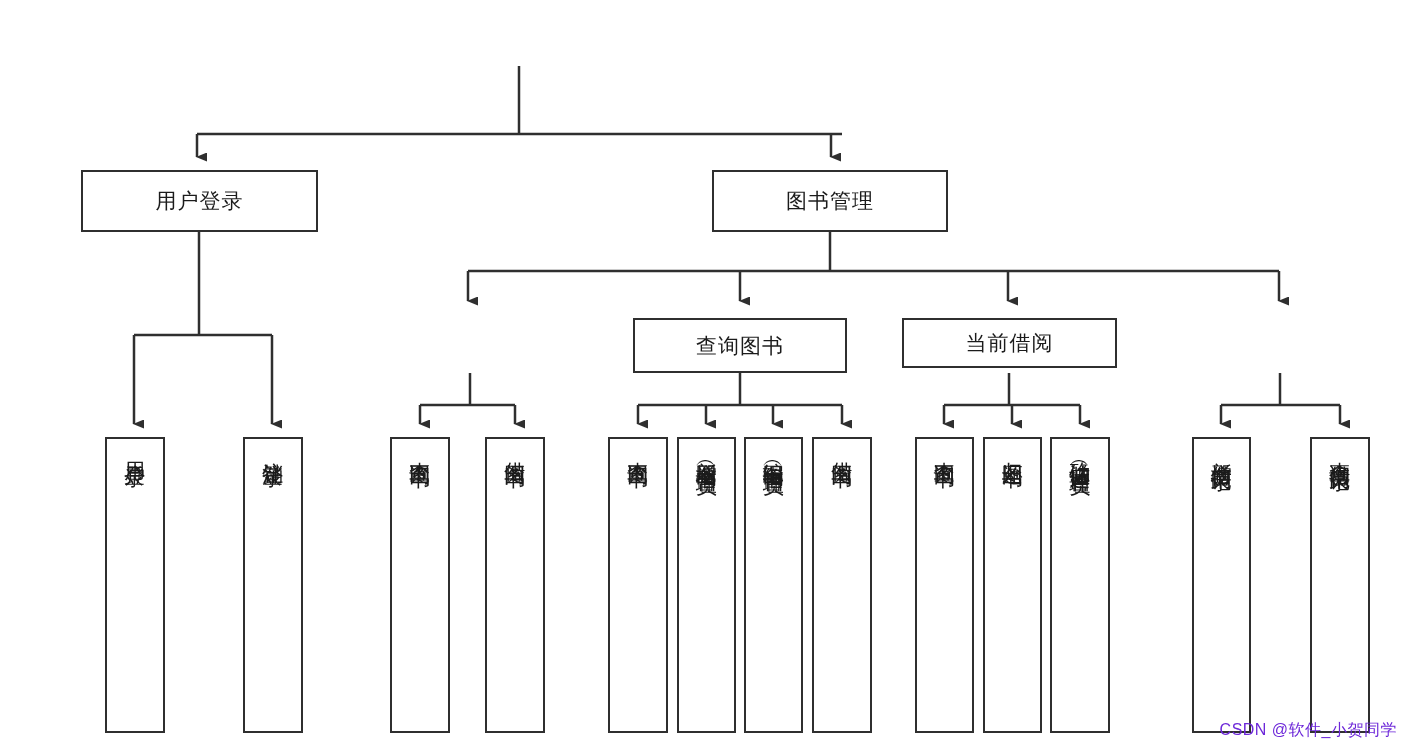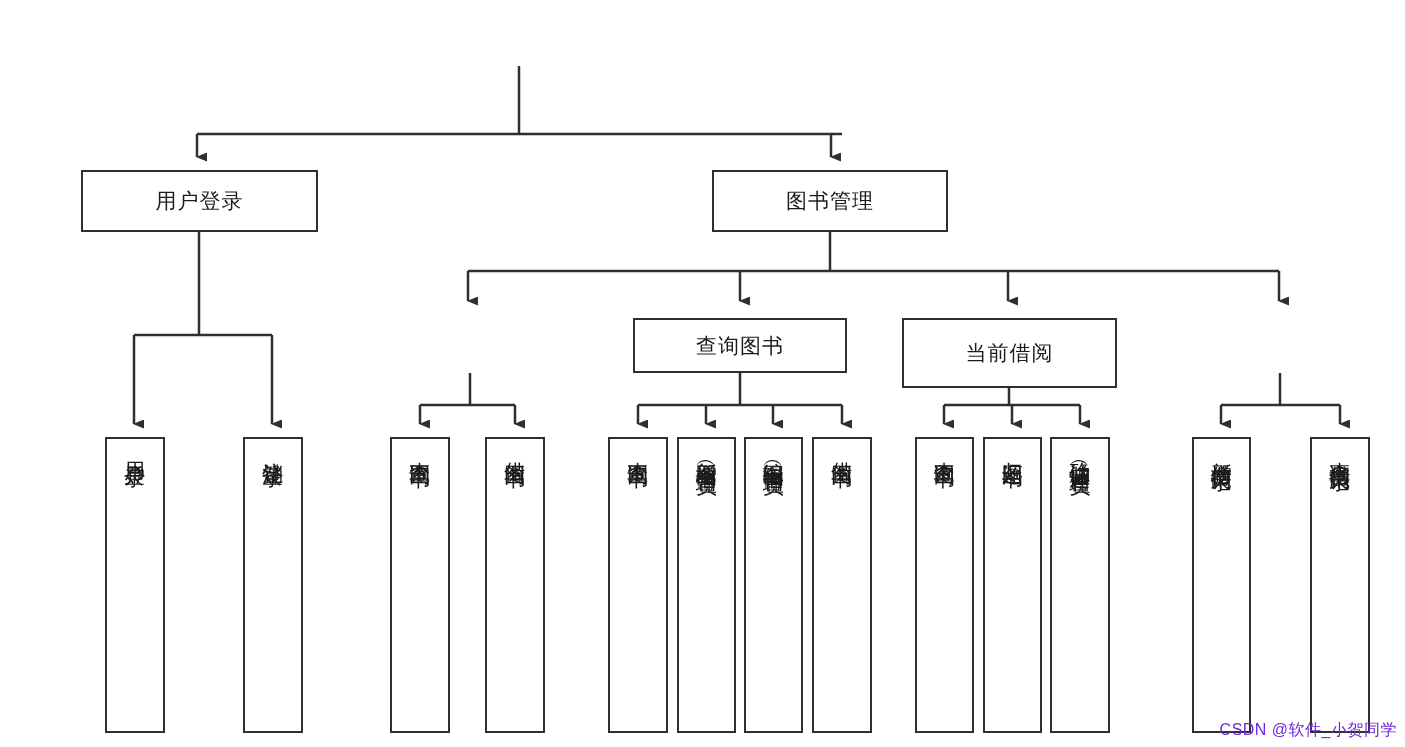--- a/index.html
+++ b/index.html
@@ -128,21 +128,21 @@
   <div class="node-box horizontal" style="left:81px; top:170px; width:237px; height:62px;">
     <span class="node-label">用户登录</span>
   </div>
   <div class="node-box horizontal" style="left:712px; top:170px; width:236px; height:62px;">
     <span class="node-label">图书管理</span>
   </div>
 
   <div class="node-box horizontal" style="left:633px; top:318px; width:214px; height:55px;">
     <span class="node-label">查询图书</span>
   </div>
-  <div class="node-box horizontal" style="left:902px; top:318px; width:215px; height:70px;">
+  <div class="node-box horizontal" style="left:902px; top:318px; width:215px; height:50px;">
     <span class="node-label">当前借阅</span>
   </div>
 
   <div class="node-box vertical" style="left:105px; top:437px; width:60px; height:296px;">
     <span class="vlabel">用户登录</span>
   </div>
   <div class="node-box vertical" style="left:243px; top:437px; width:60px; height:296px;">
     <span class="vlabel">注销登录</span>
   </div>
 

